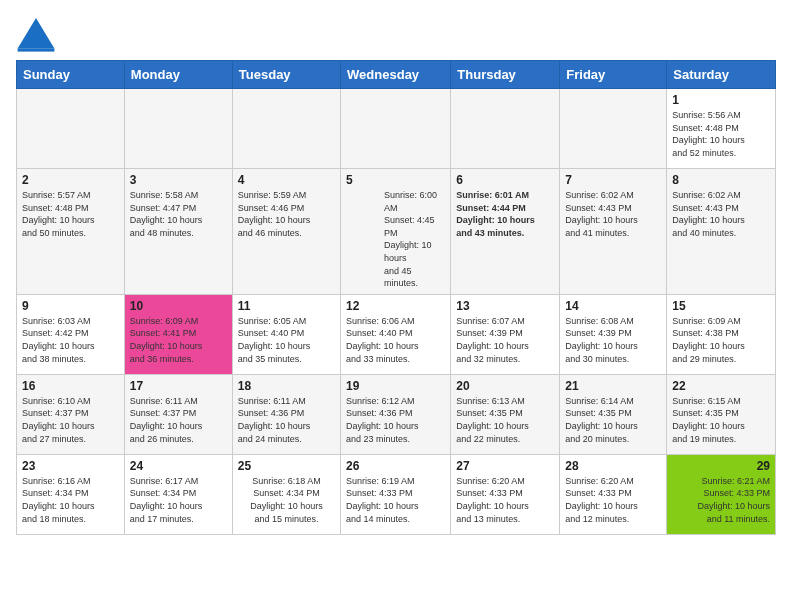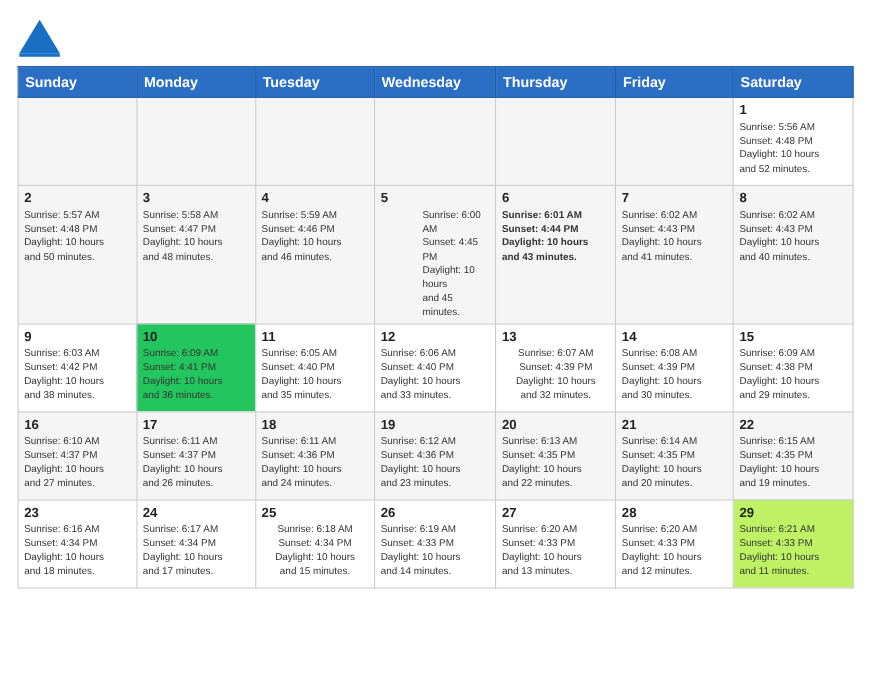--- a/index.html
+++ b/index.html
@@ -218,21 +218,21 @@
           </td>
         </tr>
         <tr>
           <td style="background: rgb(255, 255, 255);">
             <span class="day-number">9</span>
             <div class="day-info" style="white-space: pre-line;">Sunrise: 6:03 AM
 Sunset: 4:42 PM
 Daylight: 10 hours
 and 38 minutes.</div>
           </td>
-          <td style="background: #22c55e;">
+          <td style="background: #ec4899;">
             <span class="day-number">10</span>
             <div class="day-info" style="white-space: pre-line;">Sunrise: 6:09 AM
 Sunset: 4:41 PM
 Daylight: 10 hours
 and 36 minutes.</div>
           </td>
           <td style="background: rgb(255, 255, 255);">
             <span class="day-number">11</span>
             <div class="day-info" style="white-space: pre-line;">Sunrise: 6:05 AM
 Sunset: 4:40 PM
@@ -241,21 +241,21 @@
           </td>
           <td style="background: rgb(255, 255, 255);">
             <span class="day-number">12</span>
             <div class="day-info" style="white-space: pre-line;">Sunrise: 6:06 AM
 Sunset: 4:40 PM
 Daylight: 10 hours
 and 33 minutes.</div>
           </td>
           <td style="background: rgb(255, 255, 255);">
             <span class="day-number">13</span>
-            <div class="day-info" style="white-space: pre-line; text-align: center;">Sunrise: 6:07 AM
+            <div class="day-info" style="white-space: pre-line;">Sunrise: 6:07 AM
 Sunset: 4:39 PM
 Daylight: 10 hours
 and 32 minutes.</div>
           </td>
           <td style="background: rgb(255, 255, 255);">
             <span class="day-number">14</span>
             <div class="day-info" style="white-space: pre-line;">Sunrise: 6:08 AM
 Sunset: 4:39 PM
 Daylight: 10 hours
 and 30 minutes.</div>
@@ -355,21 +355,21 @@
 Daylight: 10 hours
 and 13 minutes.</div>
           </td>
           <td style="background: rgb(255, 255, 255);">
             <span class="day-number">28</span>
             <div class="day-info" style="white-space: pre-line;">Sunrise: 6:20 AM
 Sunset: 4:33 PM
 Daylight: 10 hours
 and 12 minutes.</div>
           </td>
-          <td style="background: #bef264;">
+          <td style="background: #84cc16; text-align: right;">
             <span class="day-number">29</span>
             <div class="day-info" style="white-space: pre-line;">Sunrise: 6:21 AM
 Sunset: 4:33 PM
 Daylight: 10 hours
 and 11 minutes.</div>
           </td>
         </tr>
       </tbody>
   </table>
 </div>

